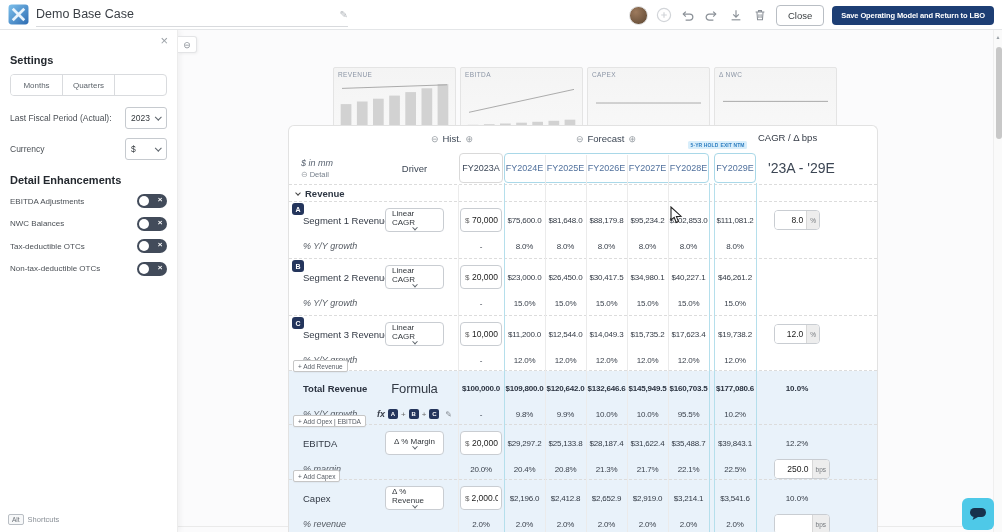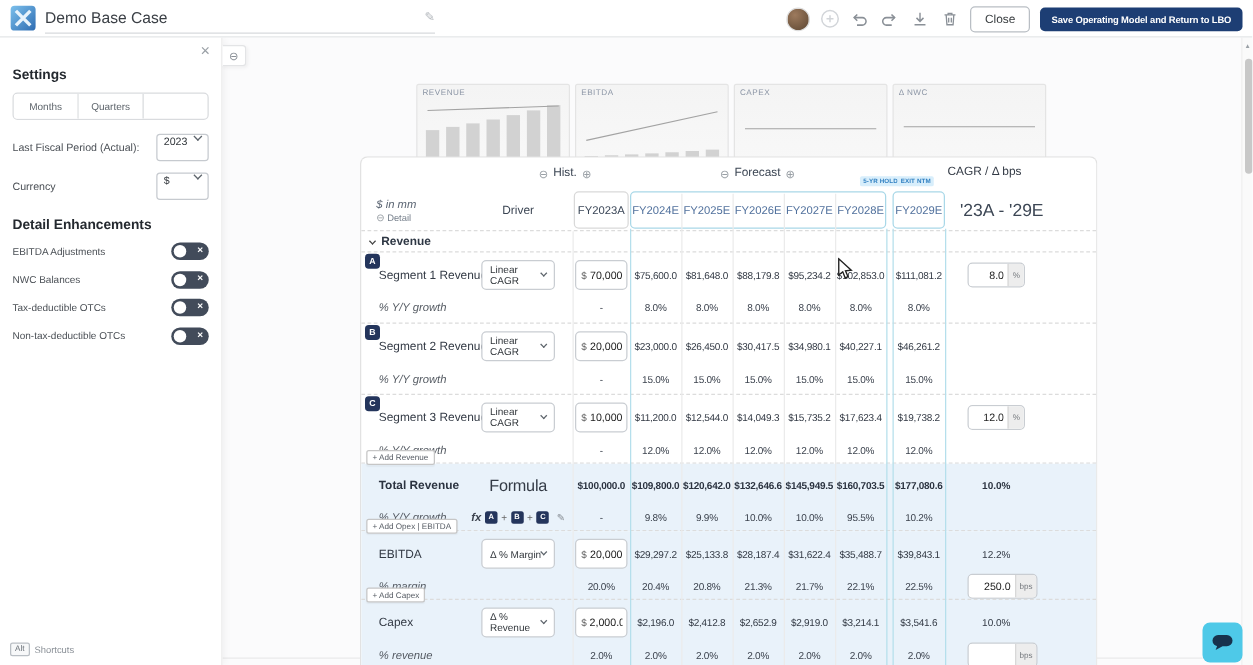--- a/index.html
+++ b/index.html
@@ -21,21 +21,21 @@
   .sidebar { position:absolute; top:30px; left:0; width:178px; bottom:0; background:#fff; border-right:1px solid #ececec; box-shadow:2px 0 6px rgba(0,0,0,.05); z-index:30; padding:8px 10px; }
   .sb-close { position:absolute; top:4px; right:9px; font-size:13px; color:#9aa0a6; line-height:1; }
   .sb-h { font-size:11px; font-weight:bold; color:#24292f; margin-top:14px; margin-bottom:8px; }
   .seg { display:flex; border:1px solid #d9dbde; border-radius:4px; overflow:hidden; height:22px; margin-bottom:11px; }
   .seg > div { flex:1; display:flex; align-items:center; justify-content:center; font-size:8px; color:#5d646b; border-right:1px solid #d9dbde; background:#fff; }
   .seg > div:last-child { border-right:none;margin-top:32px; }
   .seg > div.active { background:#d9ecfa; box-shadow:inset 0 0 0 1.5px #74b2e0; color:#2a5e8f; border-radius:3px; }
   .sb-row { display:flex; align-items:center; justify-content:space-between; margin-bottom:9px; }
   .sb-lab { font-size:8.5px; color:#4a4f55; display:flex; align-items:center; gap:3px; }
   .info-i { width:9px; height:9px; border:1px solid #9aa0a6; border-radius:50%; font-size:6px; color:#9aa0a6; display:inline-flex; align-items:center; justify-content:center; font-style:italic; }
-  .sel { width:42px; height:22px; border:1px solid #c6cacf; border-radius:3px; display:flex; align-items:flex-start; justify-content:space-between; padding:0 5px; font-size:8.5px; color:#33383d; background:#fff; }
+  .sel { width:42px; height:22px; border:1px solid #c6cacf; border-radius:3px; display:flex; align-items:center; justify-content:space-between; padding:0 5px; font-size:8.5px; color:#33383d; background:#fff; }
   .chev { border:solid #5d646b; border-width:0 1.2px 1.2px 0; padding:1.8px; transform:rotate(45deg) translate(-1px,-1px); display:inline-block; }
   .transpose { width:46px; border:1px solid #c6cacf; border-radius:3px; padding:2px 4px; font-size:6px; color:#44484d; line-height:1.65; background:#fff; }
   .transpose .ln { display:flex; justify-content:space-between; white-space:pre; }
   .transpose .arr { color:#3f87d1; }
   .tog-row { display:flex; align-items:center; justify-content:space-between; margin-bottom:8.5px; }
   .tog-lab { font-size:8px; color:#4a4f55; }
   .tog { width:30px; height:14px; border-radius:8px; background:#424b5a; position:relative; flex:0 0 auto; }
   .tog .knob { position:absolute; left:2px; top:2px; width:10px; height:10px; border-radius:50%; background:#fff; }
   .tog .x { position:absolute; right:4.5px; top:1px; color:#fff; font-size:8px; font-weight:bold; }
   .shortcuts { position:absolute; left:8px; bottom:7px; display:flex; align-items:center; gap:4px; }
@@ -91,21 +91,21 @@
   .blue { background:#e9f2fa; }
   .blk-total { height:54px; padding-top:2px; }
   .blk-eb { height:55px; padding-top:3px; }
   .blk-cx { height:53px; padding-top:3px; border-bottom:none; }
   .row-main { height:30px; }
   .row-sub { height:22px; }
   .abadge { position:absolute; left:3px; top:1px; width:12px; height:12px; border-radius:3px; background:#24355c; color:#fff; font-size:7px; font-weight:bold; display:flex; align-items:center; justify-content:center; z-index:5; }
   .rlab { padding-left:14px; font-size:9.5px; color:#333a45; white-space:nowrap; }
   .rlab.b { font-weight:bold; color:#2b3340; }
   .sublab { padding-left:14px; font-size:9px; font-style:italic; color:#555b63; white-space:nowrap; }
-  .dd { height:24px; margin:0 14px; border:1px solid #c9cdd2; border-radius:4px; background:#fff; display:flex; align-items:center; justify-content:center; padding:0 6px; font-size:8px; color:#33383d; position:relative; z-index:5; }
+  .dd { height:24px; margin:0 14px; border:1px solid #c9cdd2; border-radius:4px; background:#fff; display:flex; align-items:center; justify-content:center; padding:0 6px; font-size:8px; color:#33383d; position:relative; z-index:5;flex-direction:column; }
   .dd .chev { padding:1.5px; }
   .mny { height:24px; margin:0 2px; border:1px solid #c9cdd2; border-radius:4px; background:#fff; display:flex; align-items:center; position:relative; z-index:5; }
   .mny .cur { padding:0 2px 0 4px; color:#666; font-size:8px; }
   .mny input { flex:1; min-width:0; border:none; outline:none; text-align:right; font-size:8.5px; padding-right:3px; color:#222; font-family:inherit; background:transparent; }
   .v { text-align:center; font-size:8px; letter-spacing:-0.2px; color:#333a45; white-space:nowrap; }
   .v.b { font-weight:bold; color:#2b3340; }
   .sv { text-align:center; font-size:8px; letter-spacing:-0.2px; color:#3c434e; white-space:nowrap; }
   .cagr-cell { padding-left:18px; display:flex; align-items:flex-start; position:relative; z-index:5; }
   .suf { display:flex; height:20px; border:1px solid #c9cdd2; border-radius:4px; overflow:hidden; background:#fff; }
   .suf.w46 { width:46px; } .suf.w56 { width:56px; }

